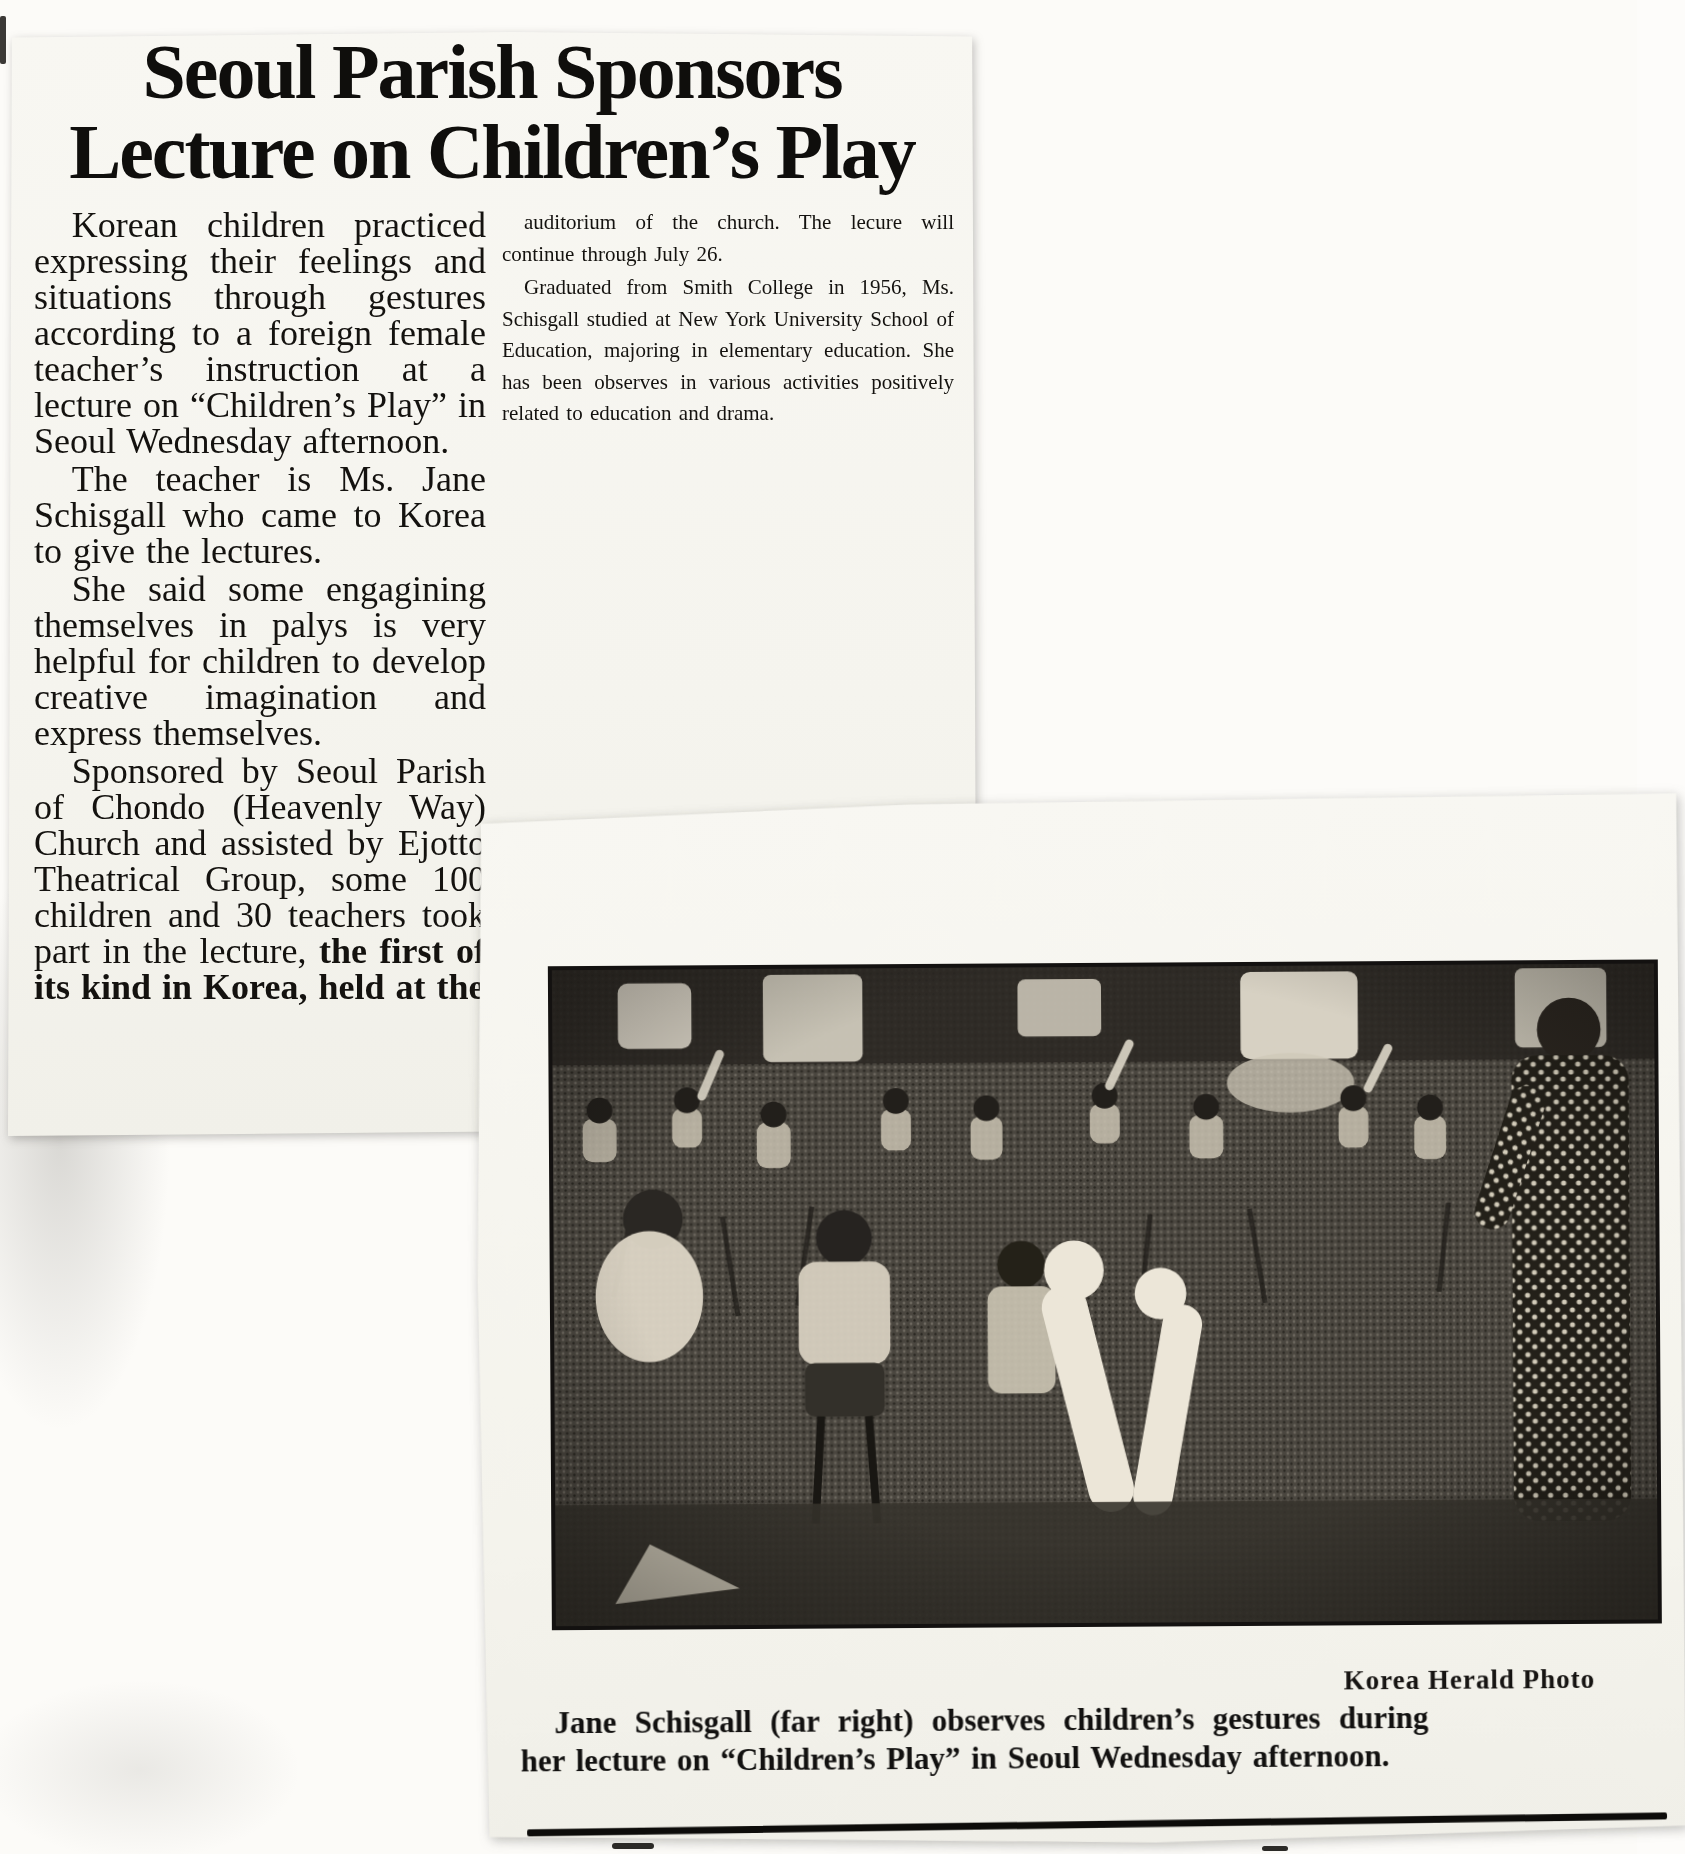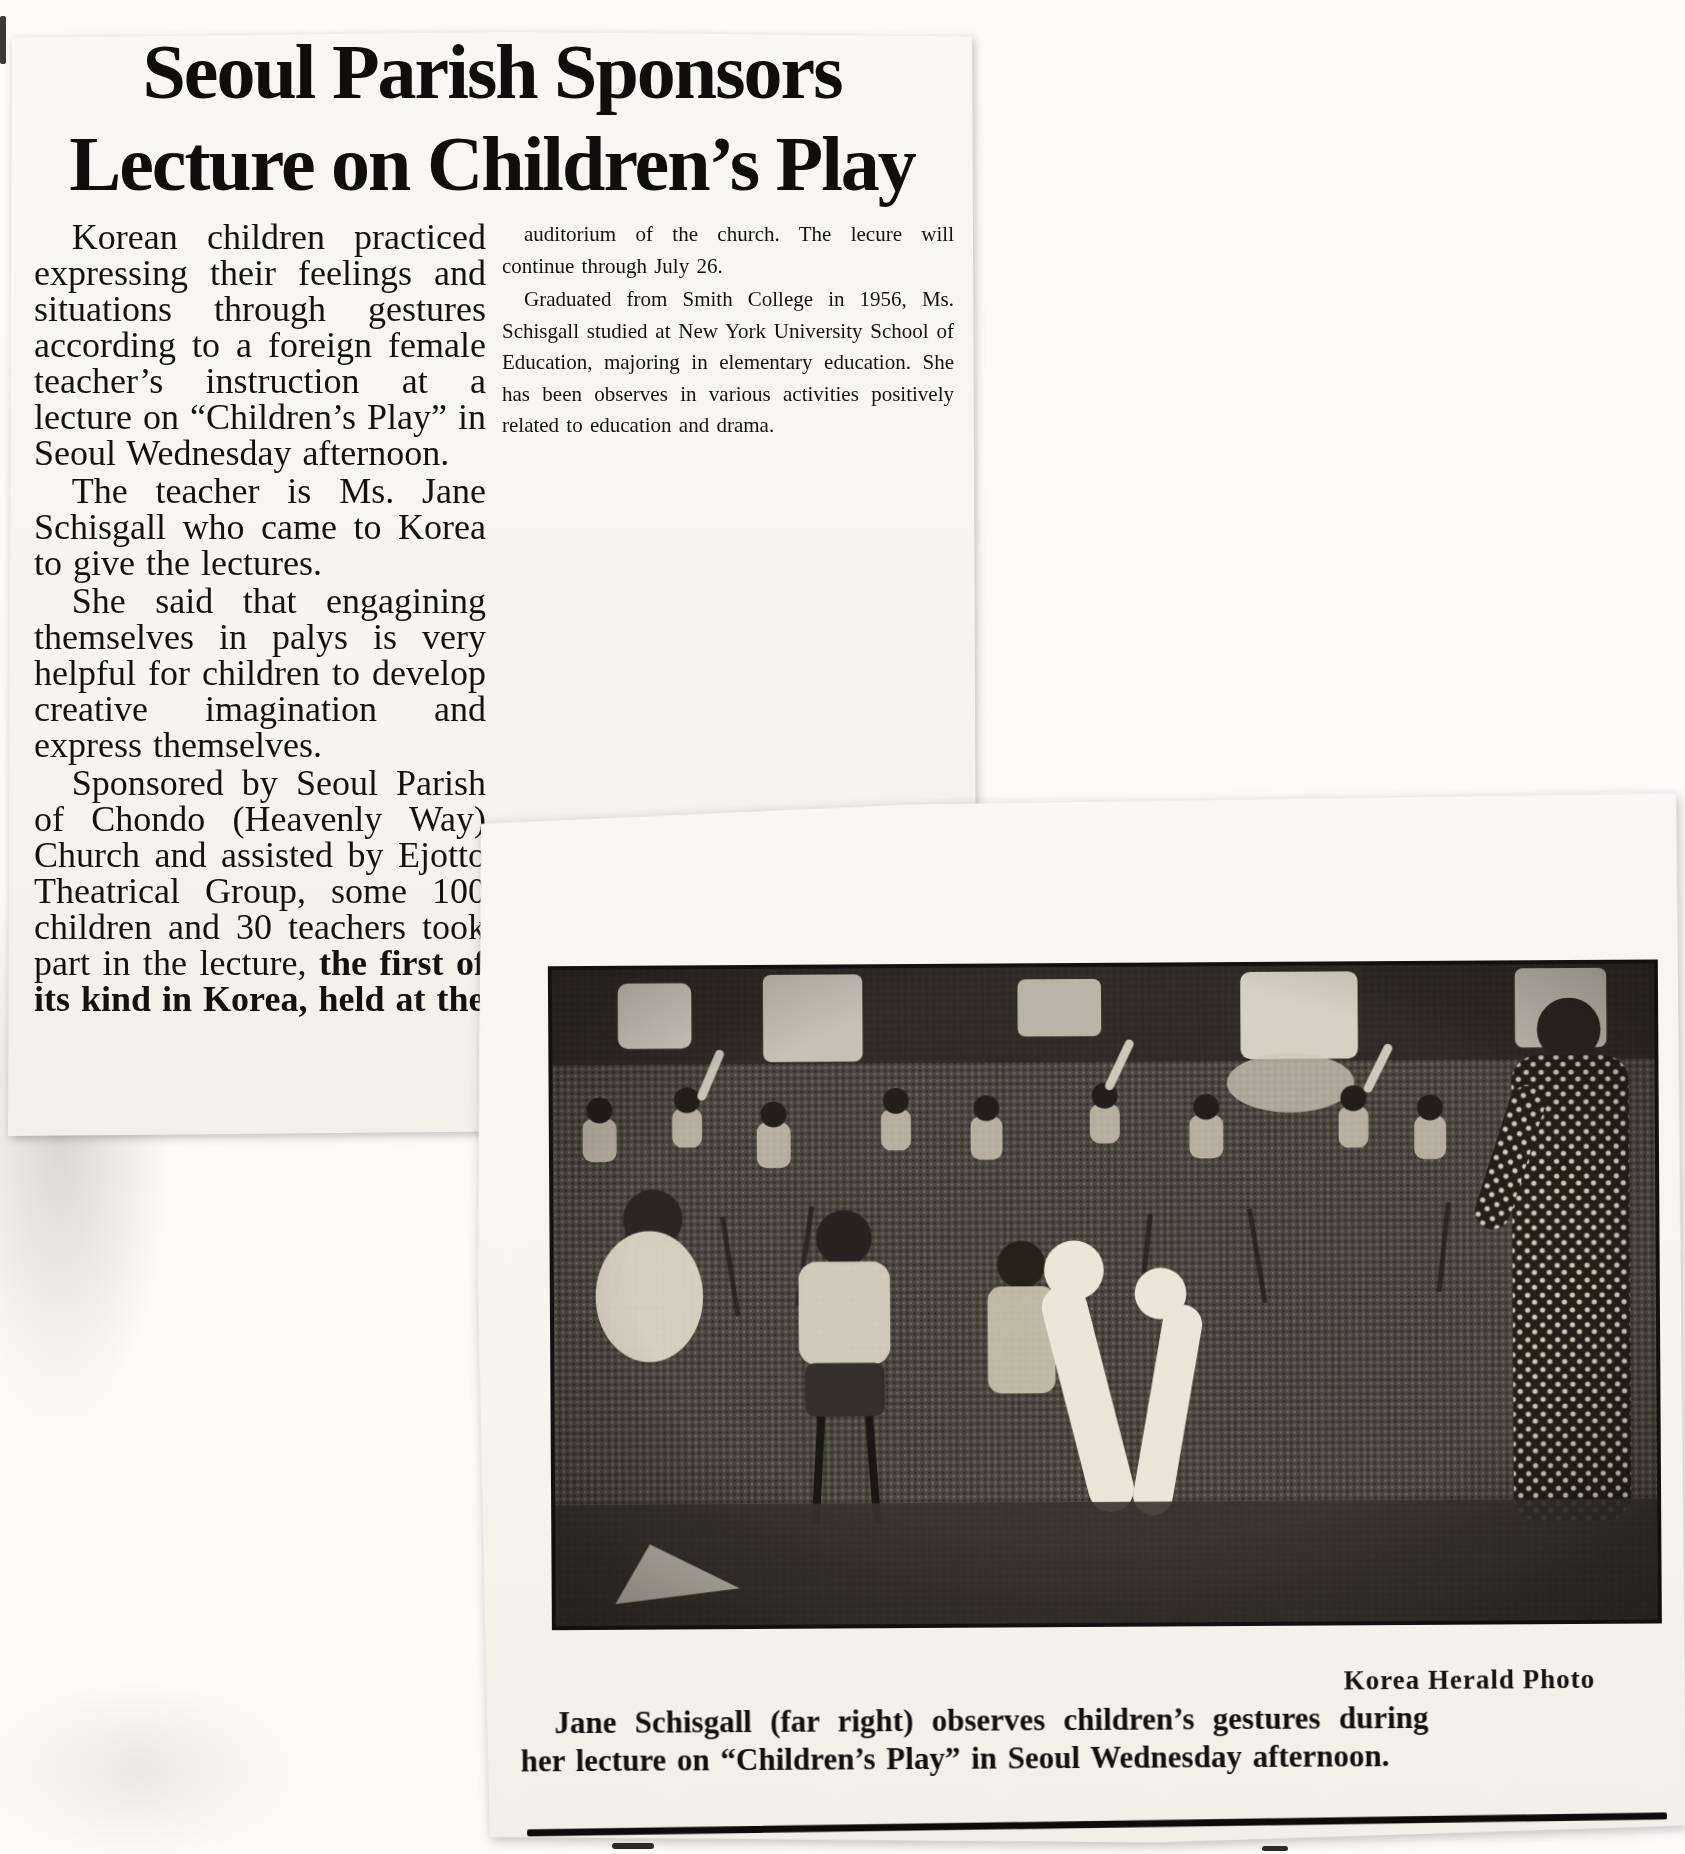--- a/index.html
+++ b/index.html
@@ -22,21 +22,21 @@
 
   
   .article-wrap{position:absolute;left:8px;top:6px;
     filter:drop-shadow(2px 3px 5px rgba(70,68,64,.33));}
   .article-paper{width:968px;height:1104px;
     background:linear-gradient(180deg,#f8f7f2 0%,#f5f4ee 60%,#f1f0e9 100%);
     clip-path:polygon(0.4% 0.5%, 52% 0%, 99.6% 0.4%, 100% 80.6%, 50.9% 81.1%, 50.5% 99.6%, 0 100%);
   }
   .headline{text-align:center;font-weight:bold;color:#0f0e0c;}
   .h1a{font-size:78px;line-height:1.02;margin:26px 6px 0;letter-spacing:-2px;}
-  .h1b{font-size:78px;line-height:1.02;margin:12px 2px 0;letter-spacing:-2px;}
+  .h1b{font-size:78px;line-height:1.02;margin:0 2px 0;letter-spacing:-2px;}
   .cols{display:flex;gap:16px;padding:16px 16px 0 26px;color:#14120f;}
   .col{width:452px;text-align:justify;}
   .col.left{font-size:36px;line-height:36px;}
   .col.right{font-size:21px;line-height:31.5px;}
   .col p{margin:0 0 2px 0;text-indent:1.05em;word-spacing:2px;}
   .bold-run{font-weight:bold;}
 
   
   .photo-wrap{position:absolute;left:478px;top:795px;
     filter:drop-shadow(2px 3px 6px rgba(70,68,64,.35));
@@ -64,21 +64,21 @@
   <div class="mark3"></div>
 
   <div class="article-wrap">
     <div class="article-paper">
       <h1 class="headline h1a">Seoul Parish Sponsors</h1>
       <h1 class="headline h1b">Lecture on Children’s Play</h1>
       <div class="cols">
         <div class="col left">
           <p>Korean children practiced expressing their feelings and situations through gestures according to a foreign female teacher’s instruction at a lecture on “Children’s Play” in Seoul Wednesday afternoon.</p>
           <p>The teacher is Ms. Jane Schisgall who came to Korea to give the lectures.</p>
-          <p>She said that engagining themselves in palys is very helpful for children to develop creative imagination and express themselves.</p>
+          <p>She said some engagining themselves in palys is very helpful for children to develop creative imagination and express themselves.</p>
           <p><span>Sponsored by Seoul Parish of Chondo (Heavenly Way) Church and assisted by Ejotto Theatrical Group, some 100 children and 30 teachers took part in the lecture, </span><span class="bold-run">the first of its kind in Korea, held at the</span></p>
         </div>
         <div class="col right">
           <p>auditorium of the church. The lecure will continue through July 26.</p>
           <p>Graduated from Smith College in 1956, Ms. Schisgall studied at New York University School of Education, majoring in elementary education. She has been observes in various activities positively related to education and drama.</p>
         </div>
       </div>
     </div>
   </div>
 

